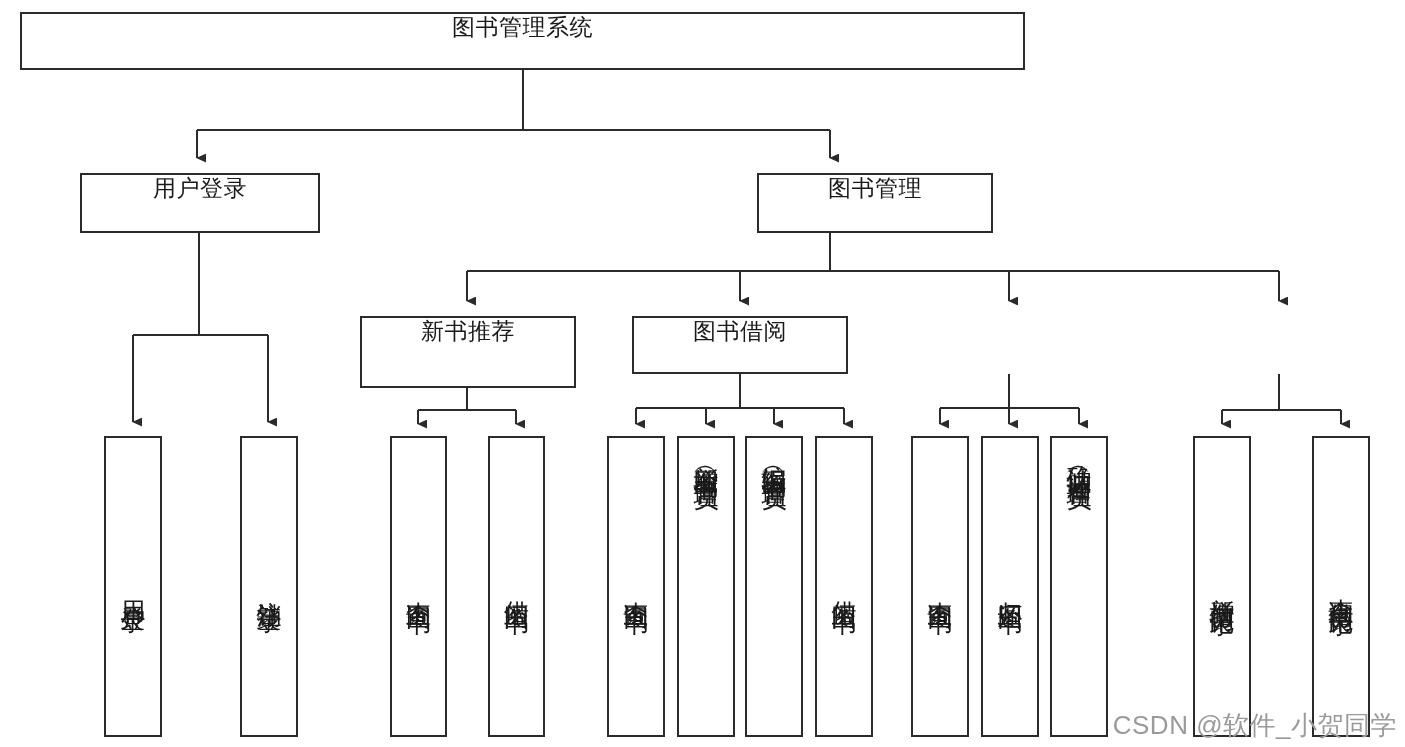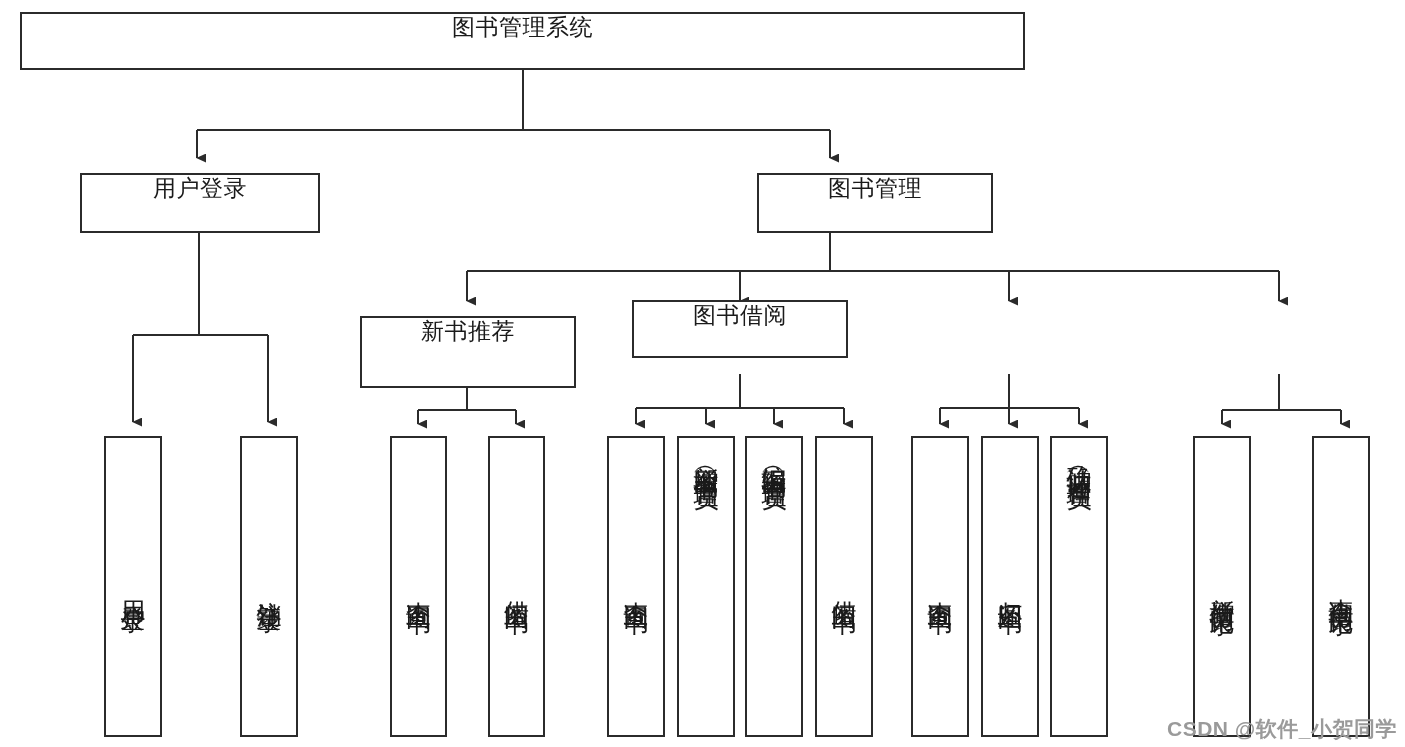--- a/index.html
+++ b/index.html
@@ -55,25 +55,24 @@
     line-height: 1;
   }
   .node.vertical.centered {
     align-items: center;
     padding-top: 0;
   }
   .watermark {
     position: absolute;
     right: 8px;
     bottom: 4px;
-    font-size: 21px;
+    font-size: 26px;
     color: #9a9a9a;
     letter-spacing: 0.5px;
     white-space: pre;
-    font-weight: bold;
   }
 </style>
 </head>
 <body>
 
 <div id="canvas">
 
   <svg id="connectors" viewBox="0 0 1405 747" xmlns="http://www.w3.org/2000/svg">
     <defs>
       <marker id="arrow" markerWidth="9" markerHeight="10" refX="4.5" refY="9.2" orient="auto" markerUnits="userSpaceOnUse">
@@ -134,21 +133,21 @@
   </div>
 
   <div class="node horizontal" style="left:712px; top:173px; width:236px; height:60px;margin-left:45px;">
     <span class="node-label">图书管理</span>
   </div>
 
   <div class="node horizontal" style="left:360px; top:316px; width:216px; height:72px;">
     <span class="node-label">新书推荐</span>
   </div>
 
-  <div class="node horizontal" style="left:632px; top:300px; width:216px; height:58px;">
+  <div class="node horizontal" style="left:632px; top:316px; width:216px; height:58px;">
     <span class="node-label">图书借阅</span>
   </div>
 
 
 
   <div class="node vertical centered" style="left:104px; top:436px; width:58px; height:301px;">
     <span class="node-label">用户登录</span>
   </div>
 
   <div class="node vertical centered" style="left:240px; top:436px; width:58px; height:301px;">

